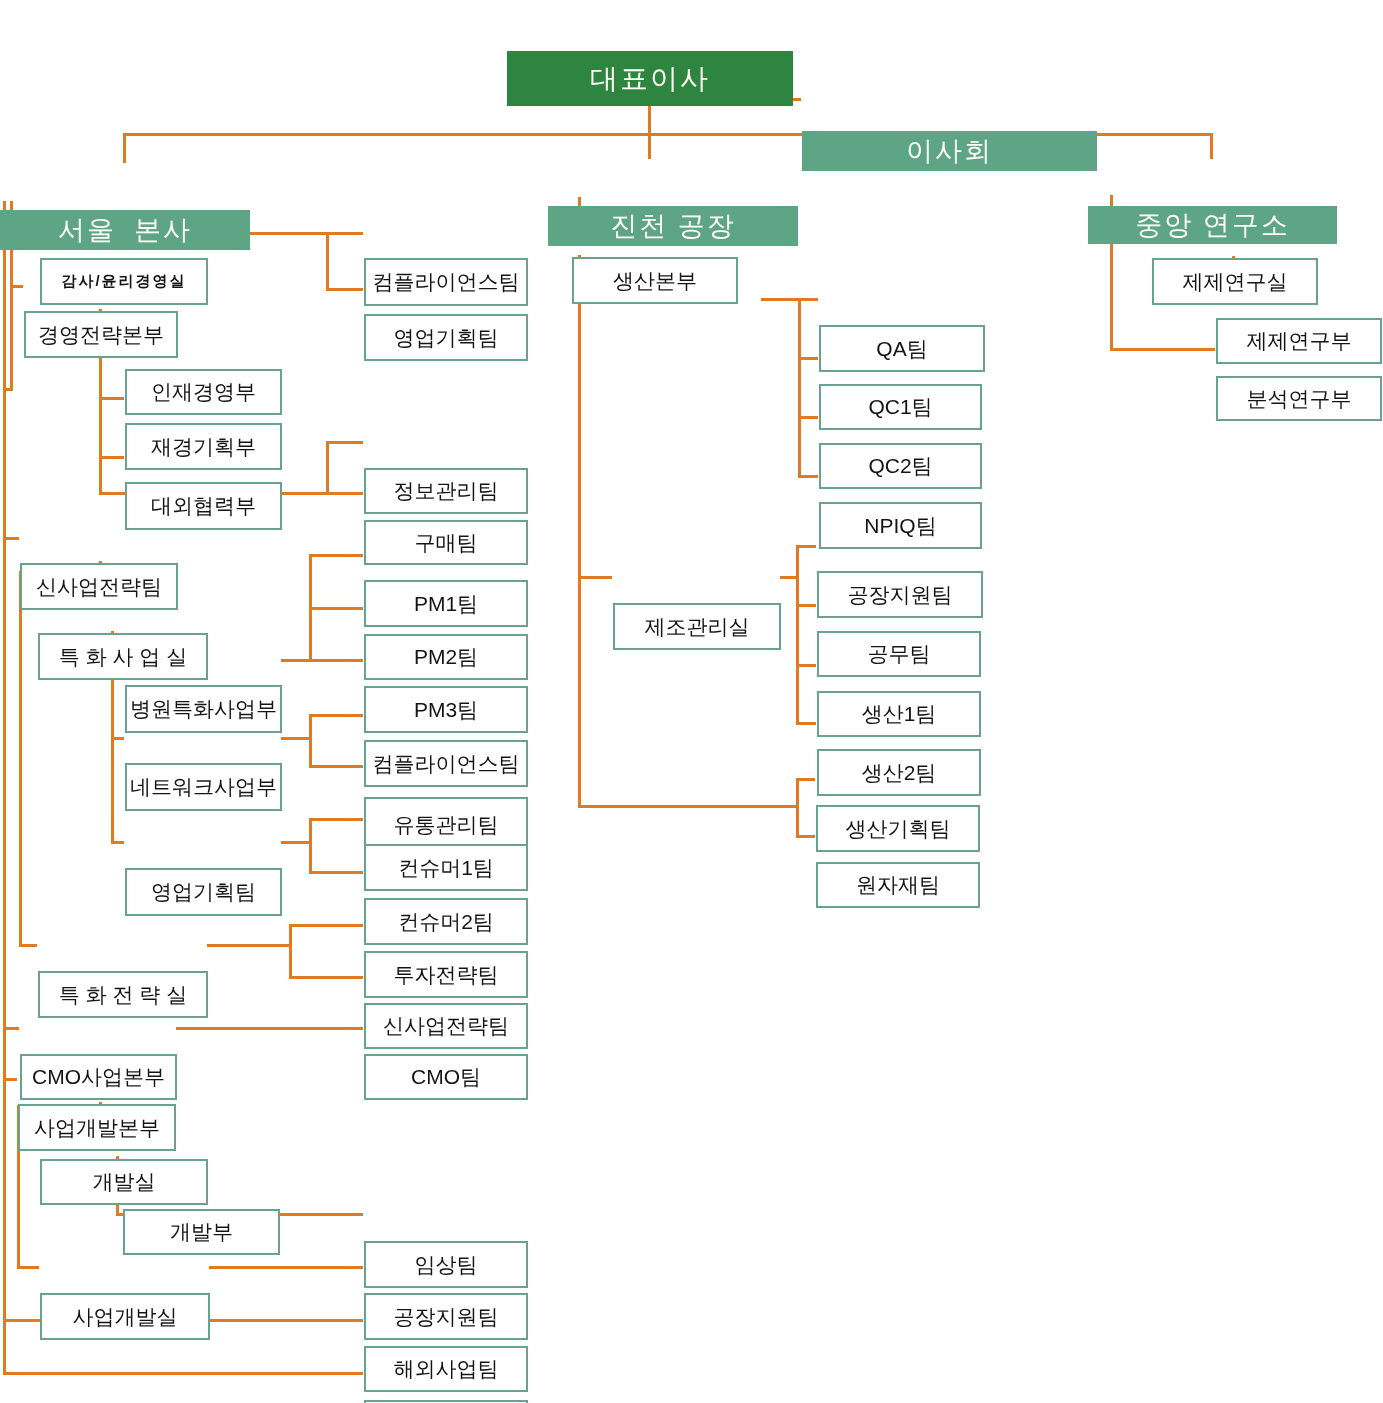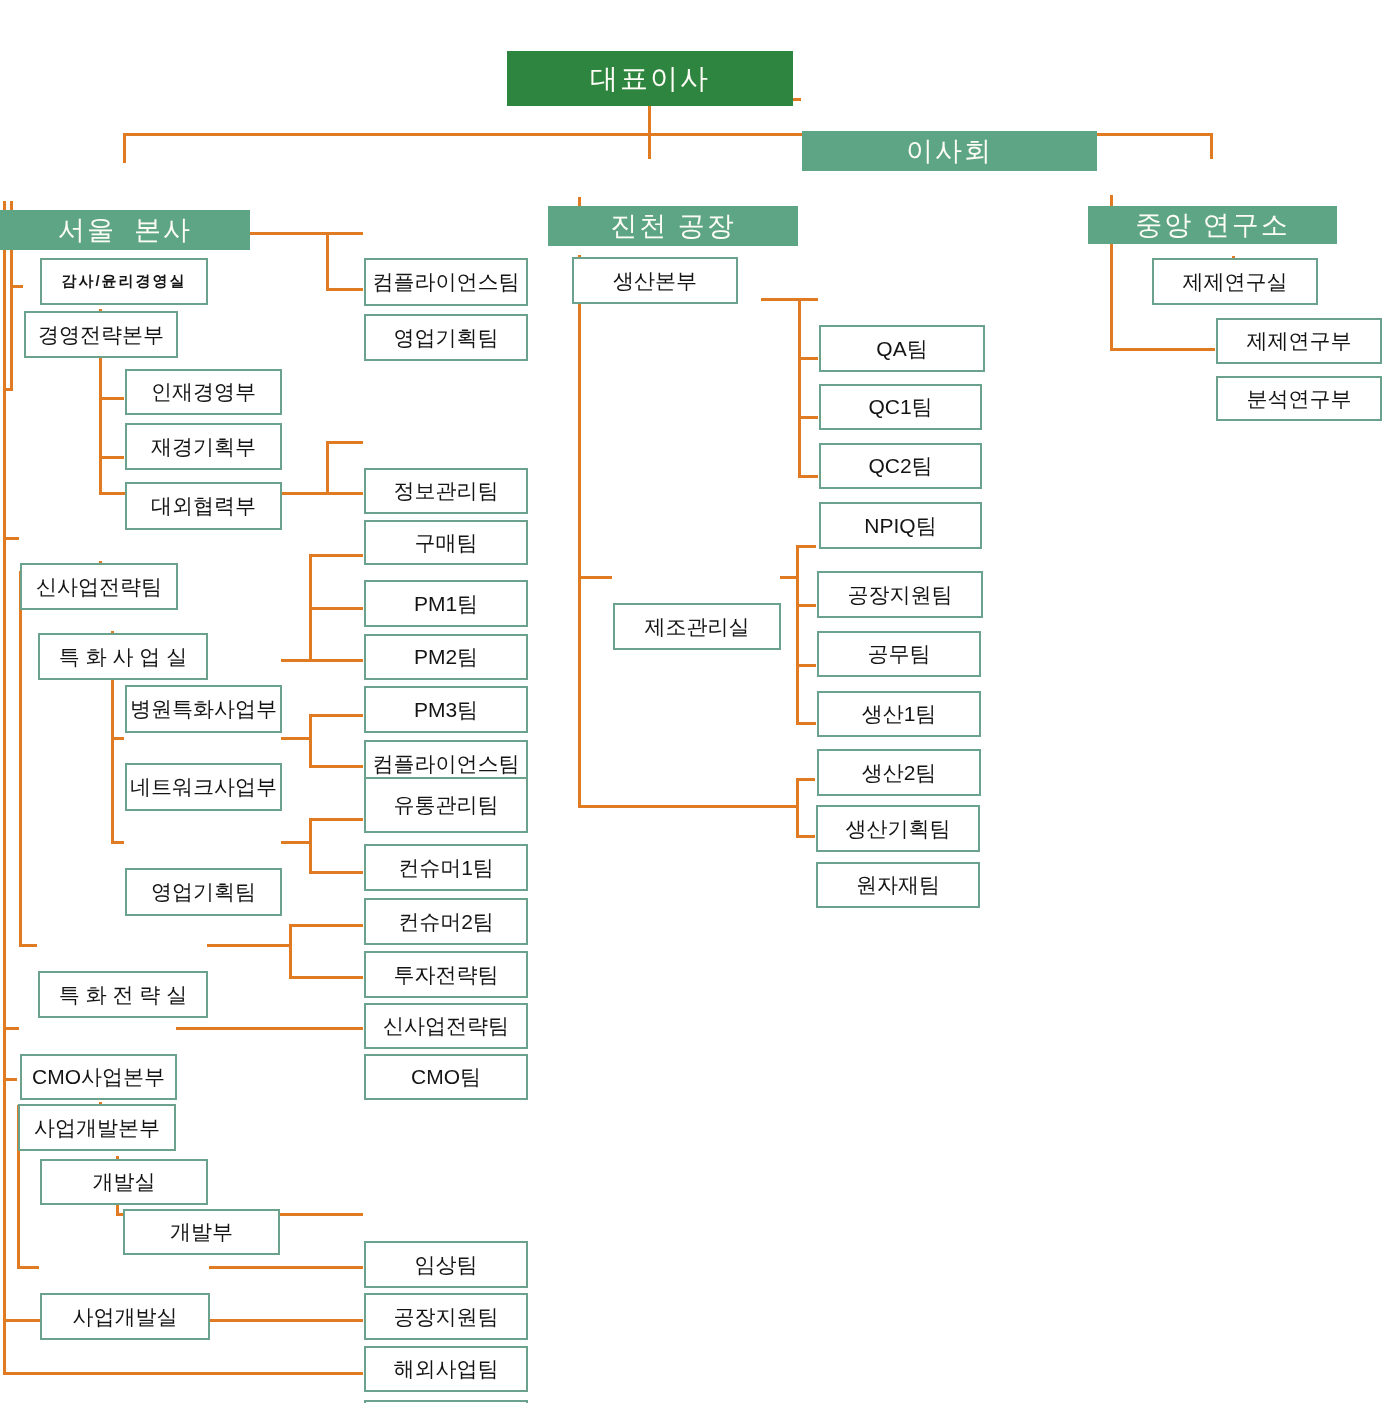--- a/index.html
+++ b/index.html
@@ -146,21 +146,21 @@
     <div class="node" style="left: 364px; top: 420px; width: 164px; height: 46px;">정보관리팀</div>
     <div class="node" style="left: 364px; top: 472px; width: 164px; height: 45px;">구매팀</div>
     <div class="node" style="left: 20px; top: 515px; width: 158px; height: 47px;">신사업전략팀</div>
     <div class="node" style="left: 38px; top: 585px; width: 170px; height: 47px;">특 화 사 업 실</div>
     <div class="node" style="left: 125px; top: 637px; width: 157px; height: 48px;">병원특화사업부</div>
     <div class="node" style="left: 364px; top: 532px; width: 164px; height: 47px;">PM1팀</div>
     <div class="node" style="left: 364px; top: 586px; width: 164px; height: 46px;">PM2팀</div>
     <div class="node" style="left: 364px; top: 638px; width: 164px; height: 47px;">PM3팀</div>
     <div class="node" style="left: 125px; top: 715px; width: 157px; height: 48px;">네트워크사업부</div>
     <div class="node" style="left: 364px; top: 692px; width: 164px; height: 47px;">컴플라이언스팀</div>
-    <div class="node" style="left: 364px; top: 729px; width: 164px; height: 56px;">유통관리팀</div>
+    <div class="node" style="left: 364px; top: 749px; width: 164px; height: 56px;">유통관리팀</div>
     <div class="node" style="left: 125px; top: 820px; width: 157px; height: 48px;">영업기획팀</div>
     <div class="node" style="left: 364px; top: 796px; width: 164px; height: 47px;">컨슈머1팀</div>
     <div class="node" style="left: 364px; top: 850px; width: 164px; height: 47px;">컨슈머2팀</div>
     <div class="node" style="left: 38px; top: 923px; width: 170px; height: 47px;">특 화 전 략 실</div>
     <div class="node" style="left: 364px; top: 903px; width: 164px; height: 47px;">투자전략팀</div>
     <div class="node" style="left: 364px; top: 955px; width: 164px; height: 46px;">신사업전략팀</div>
     <div class="node" style="left: 20px; top: 1006px; width: 157px; height: 46px;">CMO사업본부</div>
     <div class="node" style="left: 364px; top: 1006px; width: 164px; height: 46px;">CMO팀</div>
     <div class="node" style="left: 18px; top: 1056px; width: 158px; height: 47px;">사업개발본부</div>
     <div class="node" style="left: 40px; top: 1111px; width: 168px; height: 46px;">개발실</div>

